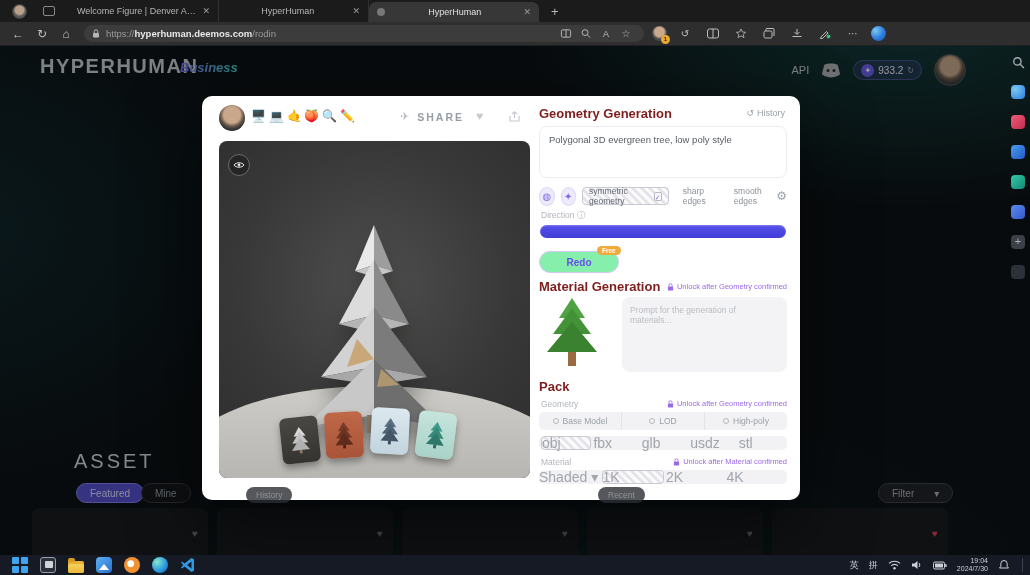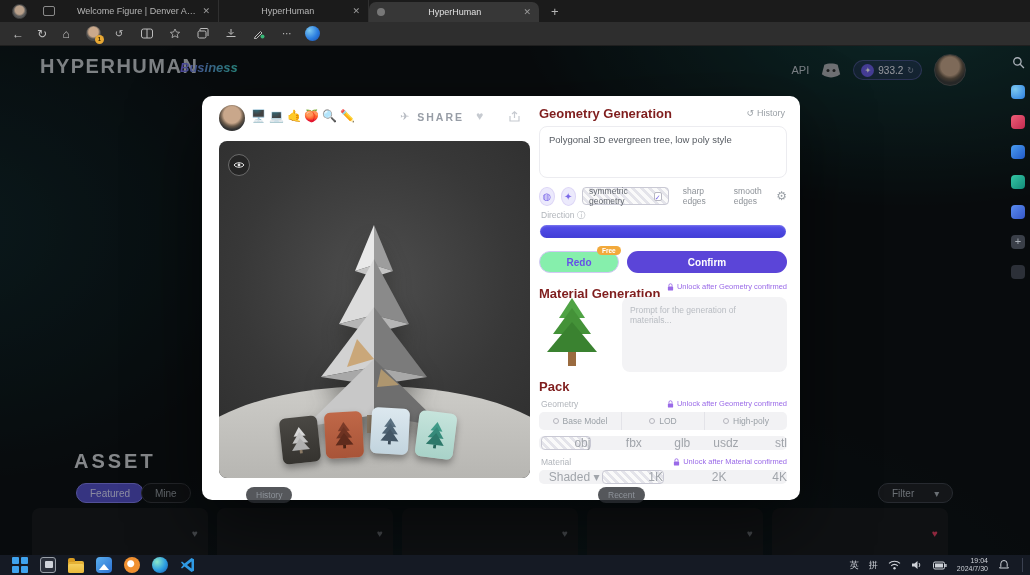--- a/index.html
+++ b/index.html
@@ -49,21 +49,21 @@
   .chip .coin { width:13px; height:13px; border-radius:50%; background:#6b5ce8; color:#fff; font-size:8px; line-height:13px; text-align:center; }
   .chip .amt { color:#eceef8; font-size:10px; }
   .chip .rf { color:#9aa4b8; font-size:8px; }
   .uavatar { width:32px; height:32px; border-radius:50%; background:radial-gradient(circle at 50% 38%,#c9a78b 0 38%,#6a5a4a 52%,#3a3a3a 68%); border:1px solid #555; }
 
   
   .esb { position:absolute; right:0; top:0; width:24px; height:509px; z-index:60; display:flex; flex-direction:column; align-items:center; padding-top:10px; gap:16px; }
   .esb .sq { width:14px; height:14px; border-radius:4px; }
 
   
-  .asset-title { position:absolute; left:74px; top:404px; font-size:20px; font-weight:bold; letter-spacing:3px; color:#d3d6da; z-index:10; }
+  .asset-title { position:absolute; left:74px; top:404px; font-size:20px; font-weight:normal; letter-spacing:3px; color:#d3d6da; z-index:10; }
   .pill { position:absolute; top:437px; height:20px; border-radius:10px; font-size:10px; display:flex; align-items:center; padding:0 13px; z-index:10; }
   .pill.featured { left:76px; background:#5550cc; border:1px solid #827df0; color:#dddcff;text-align:center; }
   .pill.mine { left:141px; background:#131417; border:1px solid #36383e; color:#9aa0a8; }
   .pill.filter { left:878px; background:#1d1f24; border:1px solid #3c4049; color:#aab0b8; gap:20px; }
   .ghost { position:absolute; top:441px; height:16px; border-radius:9px; background:rgba(42,45,50,.8); color:#8e939a; font-size:8.5px; display:flex; align-items:center; padding:0 10px; z-index:50; }
   .cards { position:absolute; left:0; top:462px; width:1030px; height:120px; z-index:5; }
   .acard { position:absolute; top:0; width:176px; height:120px; background:#16181b; border-radius:8px; }
   .acard .hrt { position:absolute; right:10px; top:20px; font-size:10px; color:#6b6f75; }
   .acard.liked .hrt { color:#e23b5e; }
 
@@ -95,32 +95,32 @@
   .sympill { height:18px; display:flex; align-items:center; gap:6px; padding:0 6px; font-size:8.5px; margin-left:0; }
   .ckbox { width:9px; height:9px; background:#fff; border:1px solid #b8b8c2; border-radius:2px; font-size:7px; line-height:9px; text-align:center; color:#7a68e8; }
   .edge-opt { font-size:8.5px; color:#8d9298; margin-left:14px; }
   .gear { margin-left:auto; color:#9aa0a6; font-size:12px; }
   .dirlabel { position:absolute; left:2px; top:114px; font-size:8.5px; color:#b1b5bb; }
   .dirbar { position:absolute; left:1px; top:129px; width:246px; height:13px; border-radius:7px;
             background:linear-gradient(#5550ea,#413dd6); box-shadow:inset 0 1px 2px rgba(255,255,255,.25); }
   .redo { position:absolute; left:0; top:155px; width:80px; height:22px; border-radius:11px; background:#86efac; border:1.5px solid #d3c8f5; color:#6650e8; font-size:10px; font-weight:bold; display:flex; align-items:center; justify-content:center; }
   .badge { position:absolute; left:57px; top:-6px; background:#f2a93b; color:#fff; font-size:6.5px; font-weight:bold; border-radius:5px; padding:1px 5px; }
   .confirm { position:absolute; left:88px; top:155px; width:160px; height:22px; border-radius:11px; background:#5b45d8; color:#fff; font-size:10px; font-weight:bold; display:flex; align-items:center; justify-content:center; }
-  .sec2 { top:190px; }
+  .sec2 { top:183px; }
   .unlock { position:absolute; right:0; color:#9a6ae8; font-size:7.5px; display:flex; align-items:center; gap:3px; }
   .matrow-tree { position:absolute; left:2px; top:200px; }
   .mattext { position:absolute; left:83px; top:201px; width:165px; height:75px; background:#f3f3f5; border:none; border-radius:8px; padding:8px; font-size:8.5px; font-family:"Liberation Sans",sans-serif; resize:none; color:#555; }
   .mattext::placeholder { color:#b8bcc2; }
   .sec3 { top:283px; }
   .sublabel { position:absolute; left:2px; font-size:8.5px; color:#b1b5bb; }
   .optbar { position:absolute; left:0; width:248px; background:#f2f2f4; border-radius:5px; display:flex; align-items:center; }
   .optbar .cell { flex:1; display:flex; align-items:center; justify-content:center; gap:4px; font-size:8.5px; color:#9aa0a6; border-left:1px solid #e3e3e8; height:100%; }
   .optbar .cell:first-child { border-left:none; }
   .radio { width:6px; height:6px; border:1px solid #b5b5bd; border-radius:50%; }
-  .fcell { flex:1; text-align:right; font-size:12px; color:#a1a5ab; line-height:14px; }
+  .fcell { flex:1; text-align:left; font-size:14px; color:#a1a5ab; line-height:14px; }
   .fcell.sel { margin:1px 2px; line-height:12px; }
 
   
   .taskbar { position:absolute; left:0; top:555px; width:1030px; height:20px; background:#151a24; display:flex; align-items:center; z-index:100; }
   .tkico { width:16px; height:16px; margin-left:12px; position:relative; flex:none; }
   .start span { position:absolute; width:7px; height:7px; background:#3fa3ee; border-radius:1px; }
   .tv { border:1.5px solid #9aa0a8; border-radius:3px; background:#2a2f3a; }
   .tv::after { content:""; position:absolute; left:4px; top:3px; width:8px; height:7px; background:#cfd3da; border-radius:1px; }
   .folder { background:linear-gradient(#e8b73a,#d99c22); border-radius:2px; height:12px; margin-top:3px; }
   .folder::before { content:""; position:absolute; top:-3px; left:0; width:7px; height:4px; background:#d99c22; border-radius:2px 2px 0 0; }
@@ -155,20 +155,40 @@
       <span class="t">HyperHuman</span>
       <span class="x">✕</span>
     </div>
     <div class="newtab">+</div>
   </div>
 
   <div class="toolbar">
     <span class="navbtn" style="margin-left:6px;">←</span>
     <span class="navbtn">↻</span>
     <span class="navbtn">⌂</span>
+    <div class="urlbar">
+      <svg class="locksvg" width="8" height="9" viewBox="0 0 8 9">
+        <rect x="1" y="4" width="6" height="4.5" rx="1" fill="#b9b9b9"></rect>
+        <path d="M2.2 4 V2.6 a1.8 1.8 0 0 1 3.6 0 V4" stroke="#b9b9b9" fill="none" stroke-width="1"></path>
+      </svg>
+      <span class="u1">https://</span>
+        <span class="u2">hyperhuman.deemos.com</span>
+        <span class="u3">/rodin</span>
+      <span class="sp"></span>
+      <svg class="tbi" width="11" height="11" viewBox="0 0 12 12">
+          <rect x="1" y="2" width="10" height="8" rx="1.5" fill="none" stroke="#bdbdbd"></rect>
+          <line x1="6" y1="2" x2="6" y2="10" stroke="#bdbdbd"></line>
+        </svg>
+      <svg class="tbi" width="11" height="11" viewBox="0 0 12 12">
+          <circle cx="5" cy="5" r="3.2" fill="none" stroke="#bdbdbd"></circle>
+          <line x1="7.5" y1="7.5" x2="10.5" y2="10.5" stroke="#bdbdbd"></line>
+        </svg>
+      <span class="tbi" style="font-size:9px;">A</span>
+      <span class="tbi">☆</span>
+    </div>
     <div class="tbicons">
       <span class="pav">
           <span class="dot">1</span>
         </span>
       <span class="tbi">↺</span>
       <svg class="tbi" width="12" height="11" viewBox="0 0 12 11">
           <rect x="0.5" y="1" width="11" height="9" rx="2" fill="none" stroke="#bdbdbd"></rect>
           <line x1="6" y1="1" x2="6" y2="10" stroke="#bdbdbd"></line>
         </svg>
       <svg class="tbi" width="12" height="11" viewBox="0 0 12 11">
@@ -364,23 +384,20 @@
         <div class="dirlabel">
           <span>Direction</span>
           <span>ⓘ</span>
         </div>
         <div class="dirbar"></div>
 
         <div class="redo">
           <span>Redo</span>
           <span class="badge">Free</span>
         </div>
-        <div class="confirm">
-          <span>Confirm</span>
-        </div>
 
         <div class="rp-title sec2" style="position:absolute;">Material Generation</div>
         <div class="unlock" style="top:186px;">
           <svg width="7" height="8" viewBox="0 0 8 9">
               <rect x="1" y="4" width="6" height="4.5" rx="1" fill="#9a6ae8"></rect>
               <path d="M2.2 4 V2.6 a1.8 1.8 0 0 1 3.6 0 V4" stroke="#9a6ae8" fill="none" stroke-width="1"></path>
             </svg>
           <span>Unlock after Geometry confirmed</span>
         </div>
 

